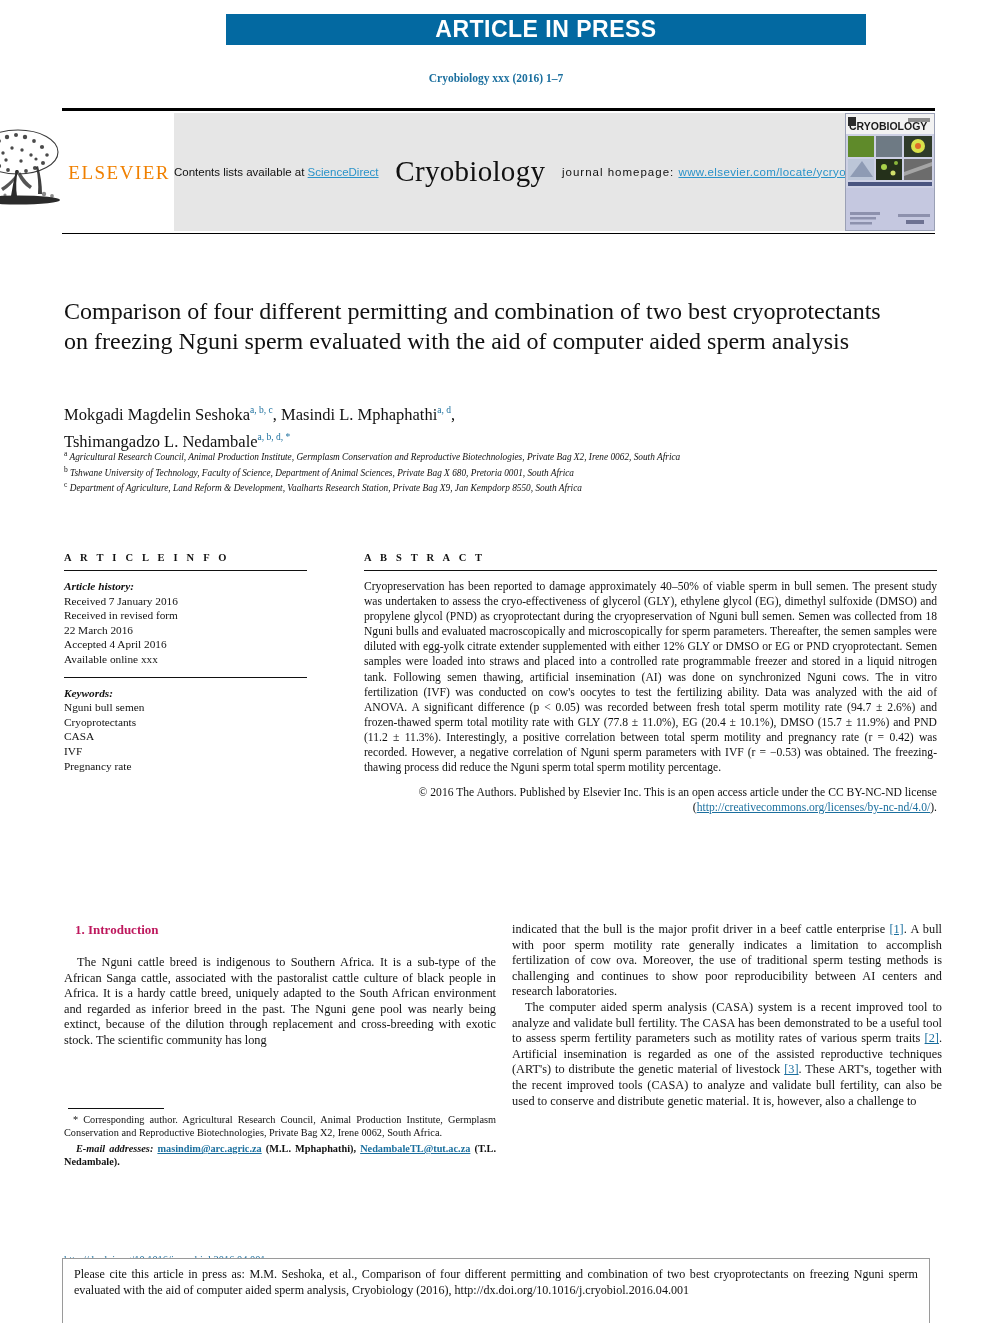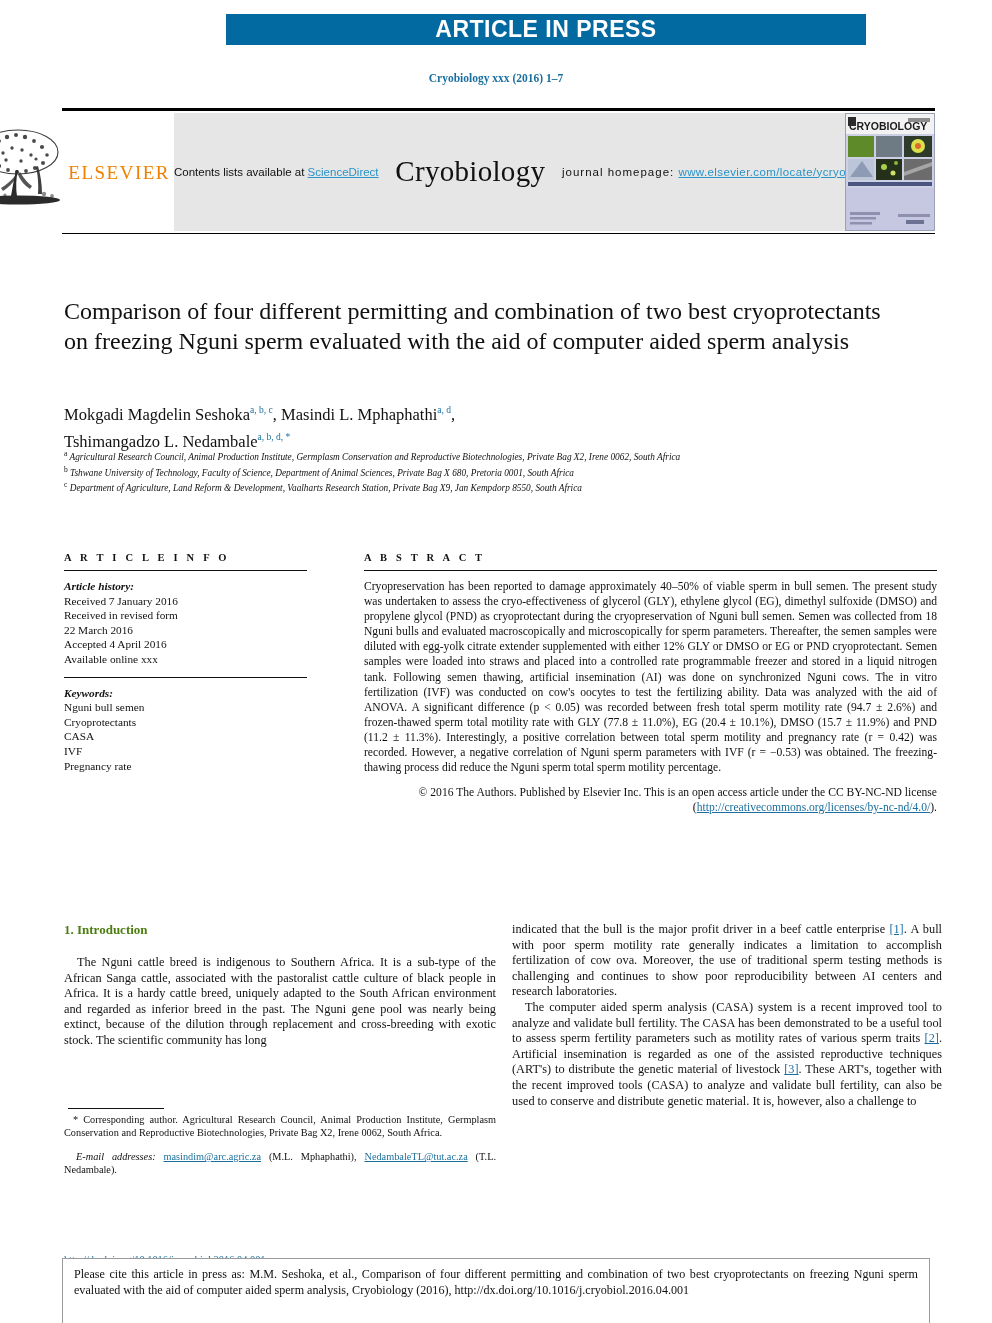--- a/index.html
+++ b/index.html
@@ -127,21 +127,21 @@
 
   
   .col-left{
     position:absolute; left:64px; top:922px; width:432px;
   }
   .col-right{
     position:absolute; left:512px; top:922px; width:430px;
   }
   .h2{
     font-family:"Liberation Serif", serif; font-weight:bold; font-size:13px;
-    color:#4d7c0f; margin:0 0 17px 0;
+    color:#be185d; margin:0 0 17px 11px;
   }
   .bodytext{
     font-family:"Liberation Serif", serif; font-size:12.3px; line-height:15.6px;
     color:#111; text-align:justify;
   }
   .bodytext p{margin:0;}
   .bodytext p.ind{ text-indent:13px; }
 
   
   .footnote-rule{
@@ -335,21 +335,21 @@
   <div class="col-right">
     <div class="bodytext">
       <p><span>indicated that the bull is the major profit driver in a beef cattle enterprise </span><a class="lnk" href="#">[1]</a><span>. A bull with poor sperm motility rate generally indicates a limitation to accomplish fertilization of cow ova. Moreover, the use of traditional sperm testing methods is challenging and continues to show poor reproducibility between AI centers and research laboratories.</span></p>
       <p class="ind"><span>The computer aided sperm analysis (CASA) system is a recent improved tool to analyze and validate bull fertility. The CASA has been demonstrated to be a useful tool to assess sperm fertility parameters such as motility rates of various sperm traits </span><a class="lnk" href="#">[2]</a><span>. Artificial insemination is regarded as one of the assisted reproductive techniques (ART's) to distribute the genetic material of livestock </span><a class="lnk" href="#">[3]</a><span>. These ART's, together with the recent improved tools (CASA) to analyze and validate bull fertility, can also be used to conserve and distribute genetic material. It is, however, also a challenge to</span></p>
     </div>
   </div>
 
   <div class="footnote-rule"></div>
   <div class="footnote">
     <p style="margin:0;text-indent:9px;"><span>*</span><span> Corresponding author. Agricultural Research Council, Animal Production Institute, Germplasm Conservation and Reproductive Biotechnologies, Private Bag X2, Irene 0062, South Africa.</span></p>
-    <p style="margin:11px 0 0 0;text-indent:12px;"><span class="em">E-mail addresses:</span> <a class="lnk" href="#">masindim@arc.agric.za</a><span> (M.L. Mphaphathi), </span><a class="lnk" href="#">NedambaleTL@tut.ac.za</a><span> (T.L. Nedambale).</span></p>
+    <p style="margin:3px 0 0 0;text-indent:12px;font-weight:bold;"><span class="em">E-mail addresses:</span> <a class="lnk" href="#">masindim@arc.agric.za</a><span> (M.L. Mphaphathi), </span><a class="lnk" href="#">NedambaleTL@tut.ac.za</a><span> (T.L. Nedambale).</span></p>
   </div>
 
   <div class="doi-block">
     <div><a class="doi" href="#">http://dx.doi.org/10.1016/j.cryobiol.2016.04.001</a></div>
     <div class="issn-line"><span>0011-2240/© 2016 The Authors. Published by Elsevier Inc. This is an open access article under the CC BY-NC-ND license (</span><a class="lnk" href="#">http://creativecommons.org/licenses/by-nc-nd/4.0/</a><span>).</span></div>
   </div>
 
   <div class="cite-box">
     <span>Please cite this article in press as: M.M. Seshoka, et al., Comparison of four different permitting and combination of two best cryoprotectants on freezing Nguni sperm evaluated with the aid of computer aided sperm analysis, Cryobiology (2016), http://dx.doi.org/10.1016/j.cryobiol.2016.04.001</span>
   </div>

